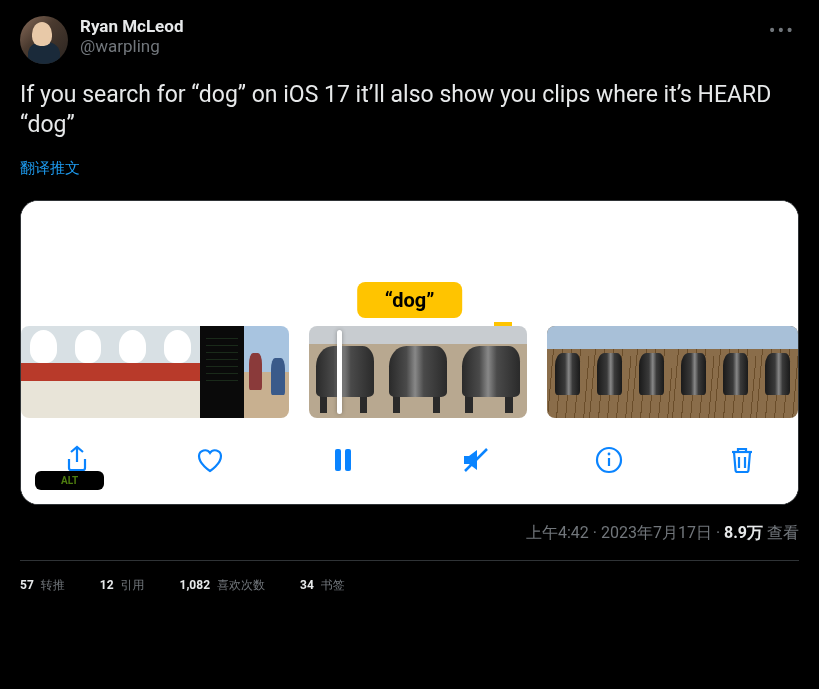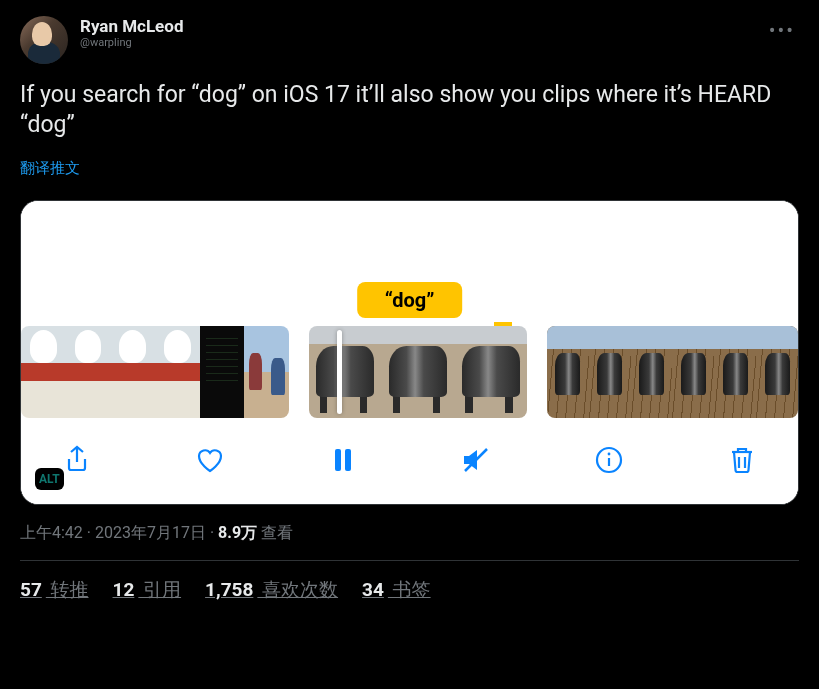--- a/index.html
+++ b/index.html
@@ -46,21 +46,21 @@
     background: #1a2a3a;
     border-radius: 40% 40% 0 0;
   }
   .user-block { flex: 1; }
   .display-name {
     font-weight: 700;
     font-size: 17px;
     color: #e7e9ea;
   }
   .handle {
-    font-size: 11px;
+    font-size: 17px;
     color: #71767b;
   }
   .more-btn {
     color: #71767b;
     font-size: 20px;
     letter-spacing: 2px;
     line-height: 1;
     cursor: pointer;
     padding: 4px;
   }
@@ -182,40 +182,40 @@
     justify-content: center;
     cursor: pointer;
     color: #0a84ff;
   }
   .ctrl-btn svg { width: 32px; height: 32px; }
   .alt-badge {
     position: absolute;
     left: 14px;
     bottom: 14px;
     background: #000;
-    color: #0f766e;
+    color: #4d7c0f;
     font-weight: 700;
-    font-size: 12px;
-    padding: 4px 4px;
+    font-size: 10px;
+    padding: 4px 26px;
     border-radius: 6px;
   }
   .meta-row {
     color: #71767b;
     font-size: 16px;
     padding: 18px 0 16px 0;
     border-bottom: 1px solid #2f3336;
+    text-align: right;
   }
   .meta-row .views-count { color: #e7e9ea; font-weight: 700; }
   .stats-row {
     display: flex;
-    gap: 24px;
+    gap: 35px;
     padding: 16px 0;
-    font-size: 19px;
+    font-size: 12px;
     color: #71767b;
-    text-decoration: underline;
   }
   .stat-item .count { color: #e7e9ea; font-weight: 700; margin-right: 4px; }
 </style>
 </head>
 <body>
 
 <div class="tweet">
 
   <div class="tweet-header">
     <div class="avatar"></div>
@@ -311,20 +311,20 @@
   </div>
 
   <div class="stats-row">
     <div class="stat-item">
       <span class="count">57</span><span> 转推</span>
     </div>
     <div class="stat-item">
       <span class="count">12</span><span> 引用</span>
     </div>
     <div class="stat-item">
-      <span class="count">1,758</span><span> 喜欢次数</span>
+      <span class="count">1,082</span><span> 喜欢次数</span>
     </div>
     <div class="stat-item">
       <span class="count">34</span><span> 书签</span>
     </div>
   </div>
 
 </div>
 
 </body></html>

